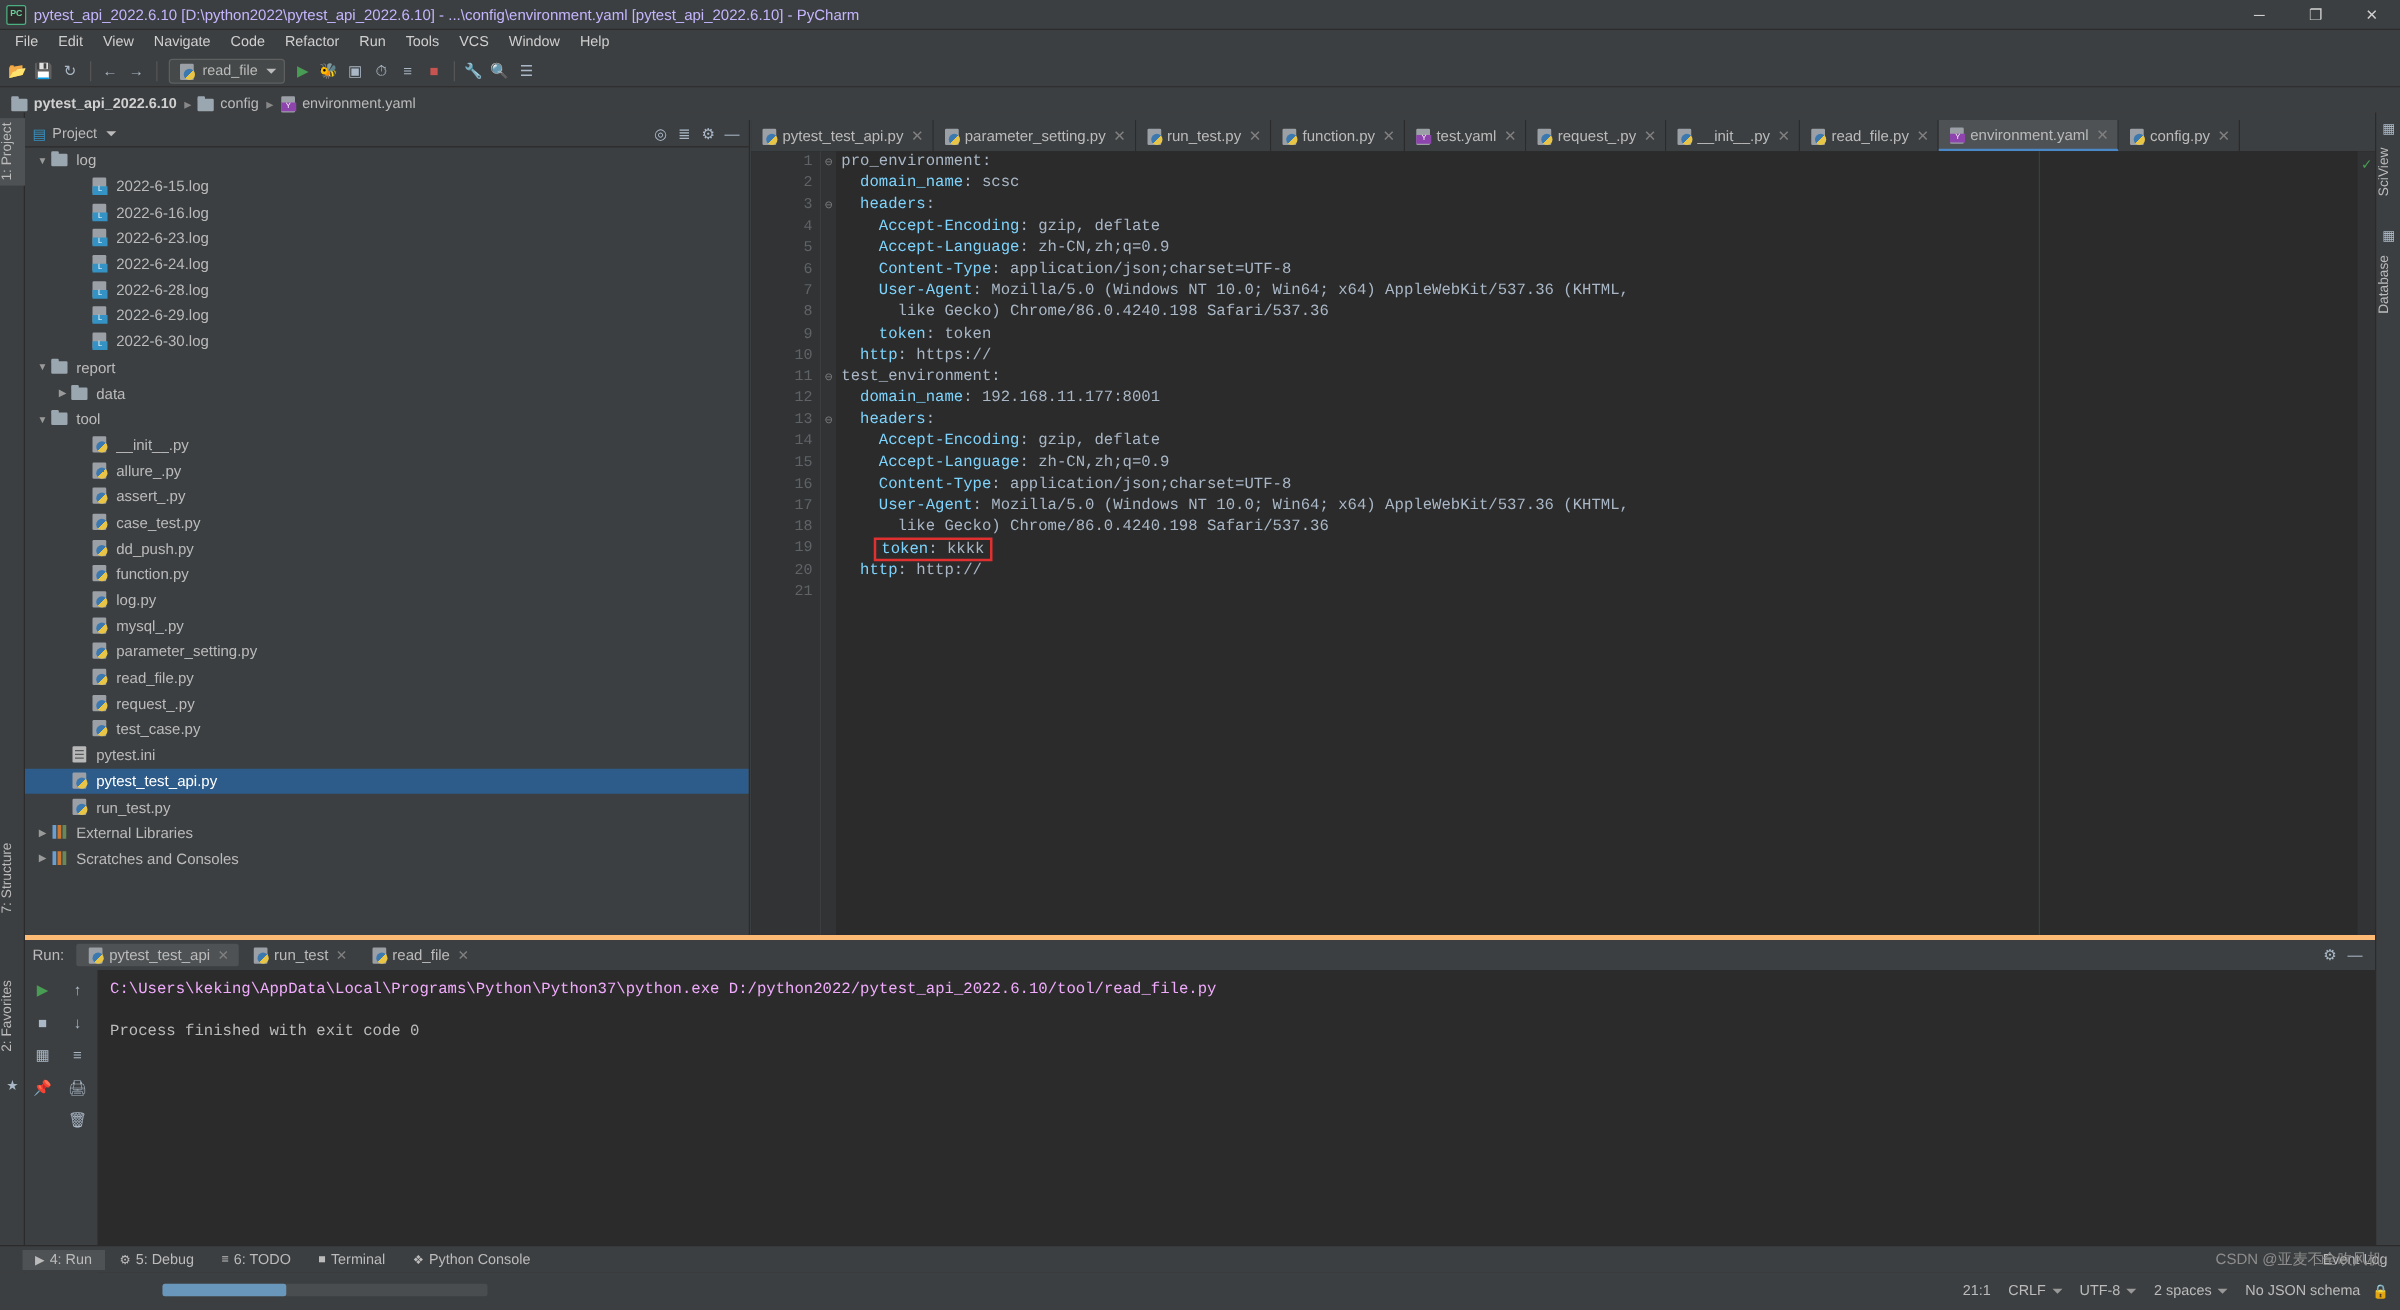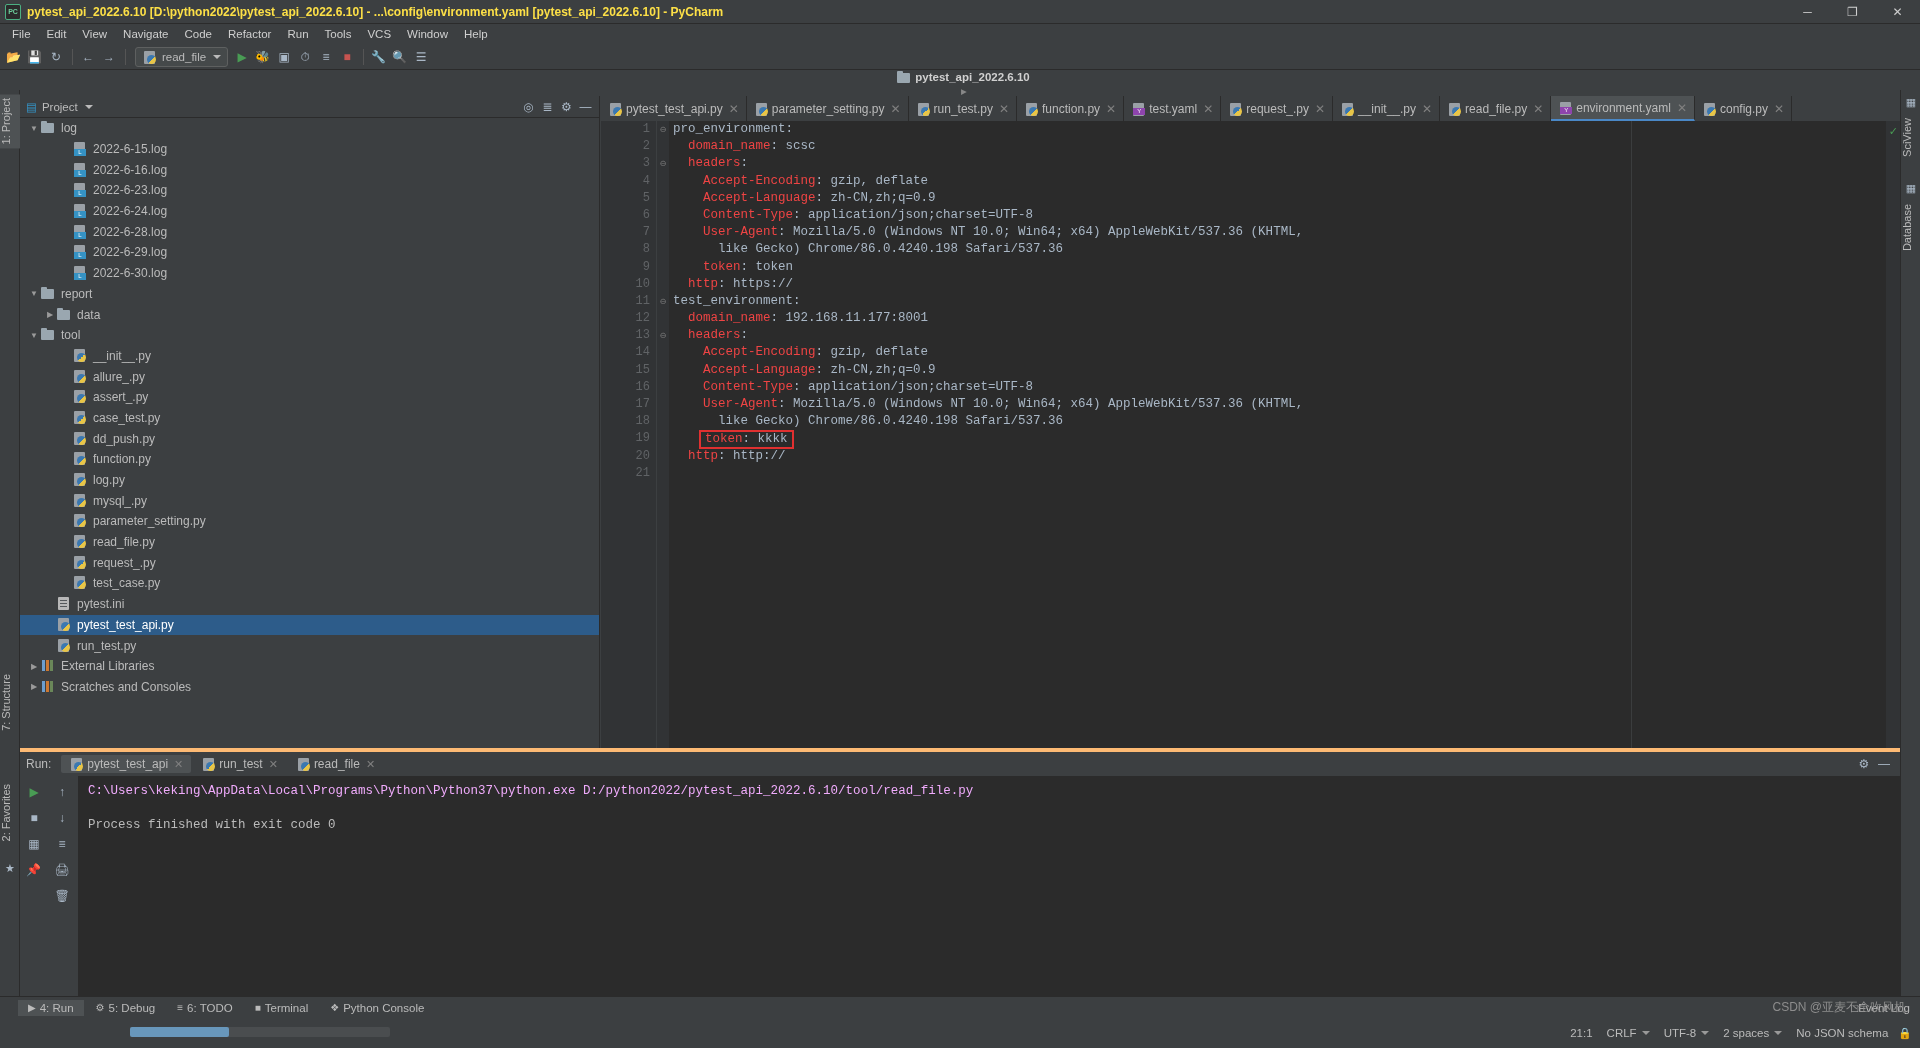--- a/index.html
+++ b/index.html
@@ -17,21 +17,21 @@
     position: absolute; top: 0; left: 0; width: 1920px; height: 24px;
     background: #3c3f41; display: flex; align-items: center;
     border-bottom: 1px solid #2b2b2b;
   }
   .title-icon {
     width: 16px; height: 16px; margin-left: 5px; margin-right: 6px;
     background: #2b2b2b; border: 1px solid #4caf82; border-radius: 2px;
     color: #6ecf9d; font-size: 7px; line-height: 14px; text-align: center;
     font-family: "Liberation Sans", sans-serif; font-weight: bold;
   }
-  .title-text { font-size: 12px; color: #fde047; white-space: nowrap; font-weight: bold; }
+  .title-text { font-size: 12px; color: #c4b5fd; white-space: nowrap; }
   .win-buttons { position: absolute; right: 0; top: 0; height: 24px; display: flex; }
   .win-btn {
     width: 45px; height: 24px; display: flex; align-items: center; justify-content: center;
     color: #cfcfcf; font-size: 12px;
   }
 
   
   .menubar {
     position: absolute; top: 24px; left: 0; width: 1920px; height: 20px;
     background: #3c3f41; display: flex; align-items: center; padding-left: 4px;
@@ -58,22 +58,22 @@
   }
   .run-config .pyico { margin-right: 4px; }
   .caret-d {
     width: 0; height: 0; border-left: 4px solid transparent; border-right: 4px solid transparent;
     border-top: 4px solid #bbb; margin-left: 7px;
   }
 
   
   .navbar {
     position: absolute; top: 70px; left: 0; width: 1920px; height: 20px;
-    background: #3c3f41; display: flex; align-items: center; padding-left: 8px;
-    font-size: 11.5px; color: #bbbbbb; flex-direction: column;
+    background: #3c3f41; display: flex; align-items: flex-end; padding-left: 8px;
+    font-size: 11.5px; color: #bbbbbb;
   }
   .nav-crumb { display: flex; align-items: center; margin-right: 2px; }
   .nav-crumb .lbl { margin-left: 4px; }
   .crumb-sep { margin: 0 4px; color: #888; }
 
   
   .left-strip {
     position: absolute; top: 90px; left: 0; width: 20px; bottom: 30px;
     background: #3c3f41; border-right: 1px solid #2b2b2b;
   }
@@ -210,21 +210,21 @@
   .foldmark {
     height: 17.2px; text-align: center; color: #808080; font-size: 8px; line-height: 17.2px;
   }
   .code {
     position: absolute; top: 25px; left: 68px; right: 0; bottom: 0;
     background: #2b2b2b; font-family: "Liberation Mono", monospace; font-size: 12.5px;
     padding-left: 4px; overflow: hidden;
   }
   .cline { height: 17.2px; line-height: 17.2px; white-space: pre; color: #a9b7c6; }
   .k-key { color: #a9b7c6; }
-  .k-attr { color: #ef4444; }
+  .k-attr { color: #7dd3fc; }
   .k-val { color: #a9b7c6; }
   .k-plain { color: #a9b7c6; }
   .hl-box {
     display: inline-block; border: 2px solid #e03030; padding: 0 4px;
     margin-left: -4px; line-height: 15px;
   }
   .editor-rightbar {
     position: absolute; top: 25px; right: 0; width: 14px; bottom: 0; background: #313335;
   }
   .caretline {

